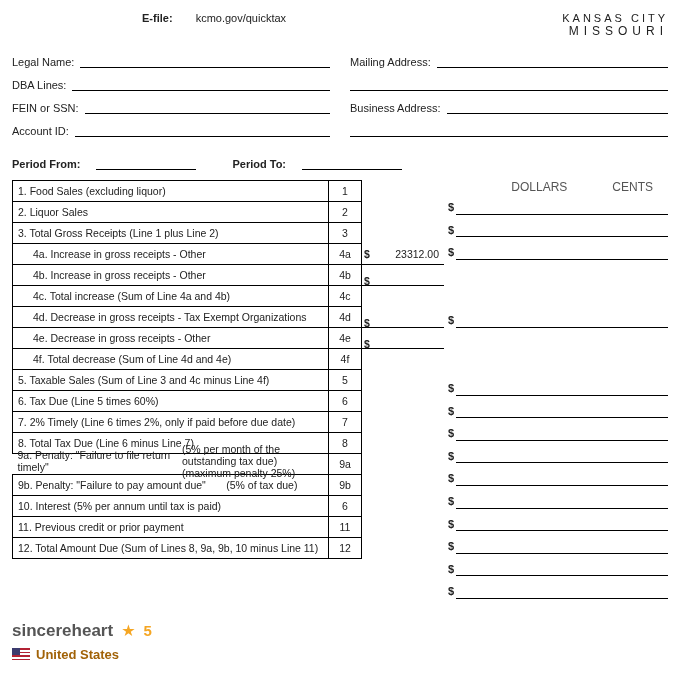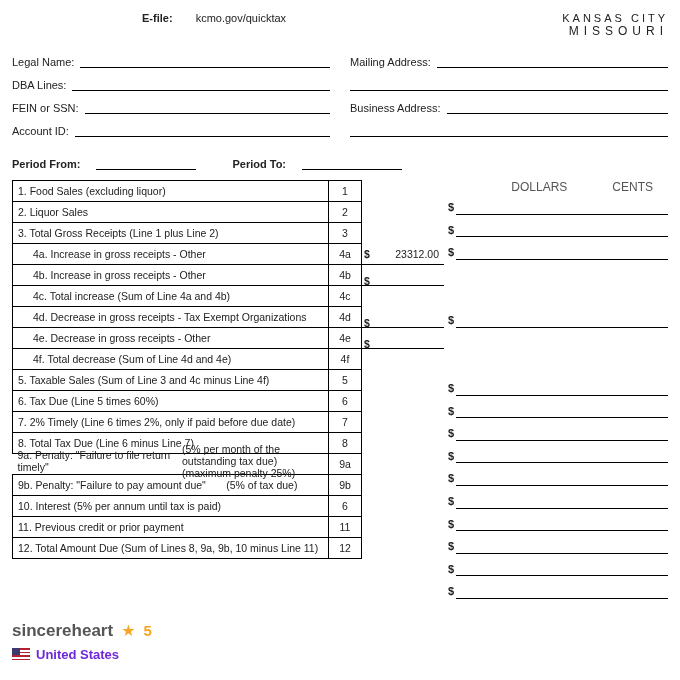--- a/index.html
+++ b/index.html
@@ -46,21 +46,21 @@
   .spacer { height: 22.6px; }
 
   .review { margin-top: 18px; }
   .rev-head { display: flex; align-items: center; gap: 8px; }
   .rev-name { font-size: 17px; font-weight: bold; color: #555; }
   .star { color: #f5a623; font-size: 16px; }
   .rating { color: #f5a623; font-weight: bold; font-size: 15px; }
   .country { display: flex; align-items: center; gap: 6px; margin-top: 6px; }
   .flag { width: 18px; height: 12px; background: linear-gradient(to bottom, #b22234 0%, #b22234 15%, #fff 15%, #fff 30%, #b22234 30%, #b22234 45%, #fff 45%, #fff 60%, #b22234 60%, #b22234 75%, #fff 75%, #fff 90%, #b22234 90%); position: relative; }
   .flag::before { content:''; position:absolute; top:0; left:0; width:8px; height:7px; background:#3c3b6e; }
-  .country-name { color: #6d28d9; font-weight: bold; font-size: 13px; }
+  .country-name { color: #a16207; font-weight: bold; font-size: 13px; }
   .rev-text { margin-top: 14px; font-size: 14.5px; color: #444; line-height: 1.4; }
 </style>
 </head>
 <body>
 
 <div class="top-row">
   <div class="efile">
     <span>E-file:</span>
     <span>kcmo.gov/quicktax</span>
   </div>

